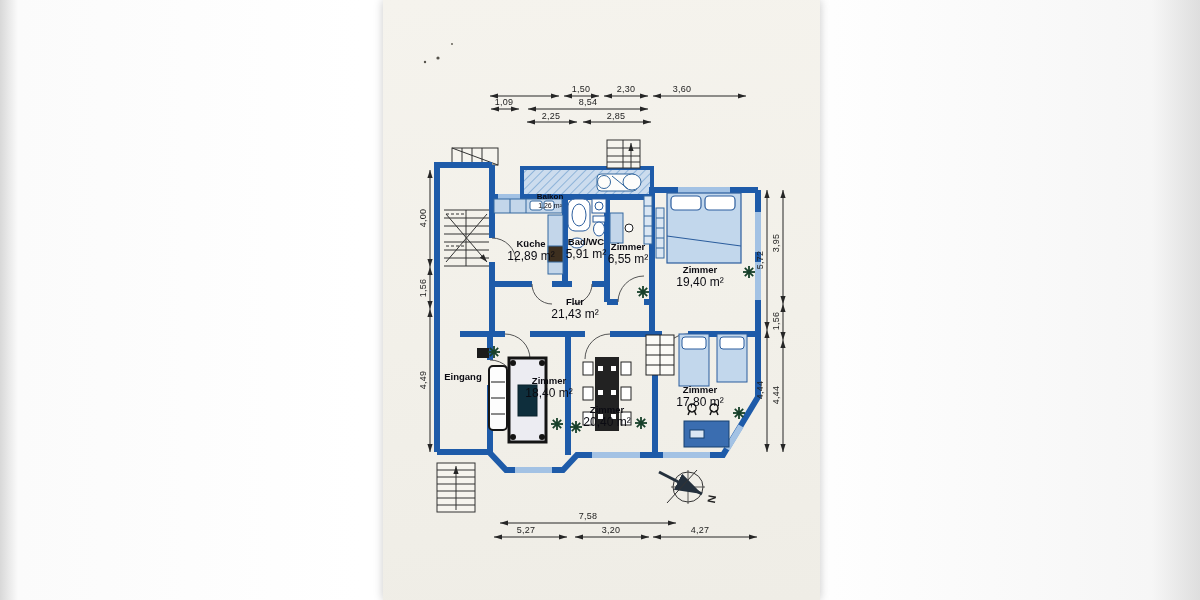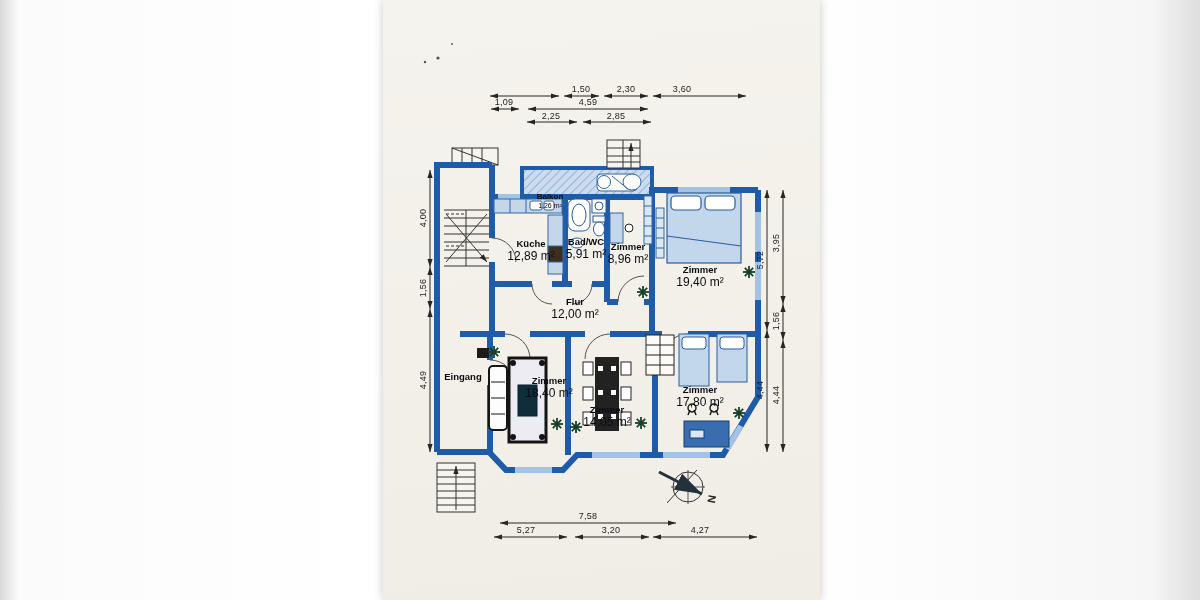--- a/index.html
+++ b/index.html
@@ -287,21 +287,21 @@
       <line x1="671" y1="487" x2="705" y2="487" stroke="#333" stroke-width="0.8"></line>
       <line x1="659" y1="472" x2="702" y2="494" stroke="#24303c" stroke-width="3" marker-end="url(#arb)"></line>
       <line x1="697" y1="470" x2="667" y2="503" stroke="#333" stroke-width="1"></line>
     </g>
   </svg>
 
   <span class="dim" style="left:581px;top:94px">1,50</span>
   <span class="dim" style="left:626px;top:94px">2,30</span>
   <span class="dim" style="left:682px;top:94px">3,60</span>
   <span class="dim" style="left:504px;top:107px">1,09</span>
-  <span class="dim" style="left:588px;top:107px">4,59</span>
+  <span class="dim" style="left:588px;top:107px">8,54</span>
   <span class="dim" style="left:551px;top:121px">2,25</span>
   <span class="dim" style="left:616px;top:121px">2,85</span>
 
   <span class="dim dimv" style="left:423px;top:218px">4,00</span>
   <span class="dim dimv" style="left:423px;top:288px">1,56</span>
   <span class="dim dimv" style="left:423px;top:380px">4,49</span>
 
   <span class="dim dimv" style="left:760px;top:260px">5,72</span>
   <span class="dim dimv" style="left:760px;top:390px">4,44</span>
   <span class="dim dimv" style="left:776px;top:243px">3,95</span>
@@ -320,40 +320,40 @@
   <div class="room" style="left:531px;top:251px">
     <span class="rn">Küche</span>
     <span class="ra">12,89 m²</span>
   </div>
   <div class="room" style="left:586px;top:249px">
     <span class="rn">Bad/WC</span>
     <span class="ra">5,91 m²</span>
   </div>
   <div class="room" style="left:628px;top:254px">
     <span class="rn">Zimmer</span>
-    <span class="ra">8,96 m²</span>
+    <span class="ra">6,55 m²</span>
   </div>
   <div class="room" style="left:700px;top:277px">
     <span class="rn">Zimmer</span>
     <span class="ra">19,40 m²</span>
   </div>
   <div class="room" style="left:575px;top:309px">
     <span class="rn">Flur</span>
-    <span class="ra">12,00 m²</span>
+    <span class="ra">21,43 m²</span>
   </div>
   <div class="room" style="left:463px;top:377px">
     <span class="rn">Eingang</span>
   </div>
   <div class="room" style="left:549px;top:388px">
     <span class="rn">Zimmer</span>
     <span class="ra">18,40 m²</span>
   </div>
   <div class="room" style="left:607px;top:417px">
     <span class="rn">Zimmer</span>
-    <span class="ra">14,05 m²</span>
+    <span class="ra">20,40 m²</span>
   </div>
   <div class="room" style="left:700px;top:397px">
     <span class="rn">Zimmer</span>
     <span class="ra">17,80 m²</span>
   </div>
 
   <span class="nlab" style="left:712px;top:499px">N</span>
 </div>
 
 </body></html>

